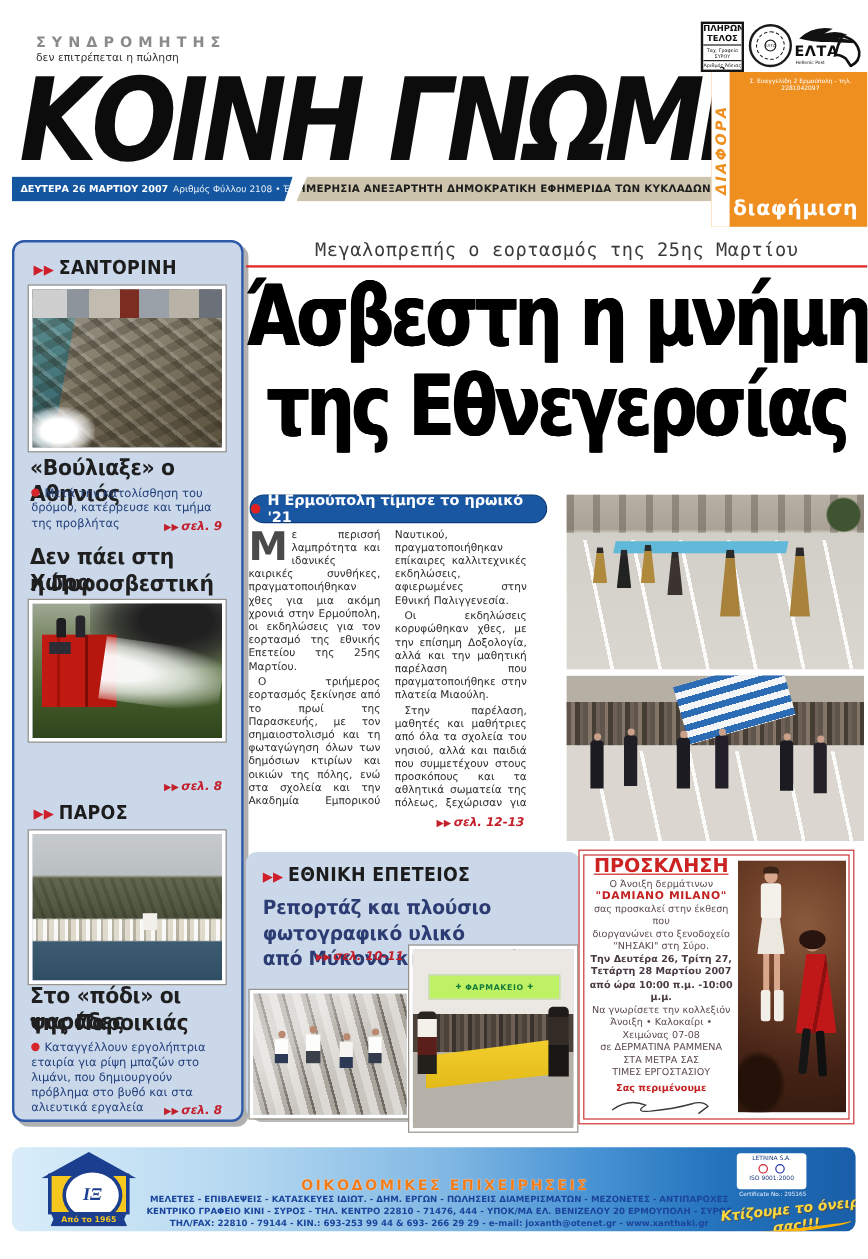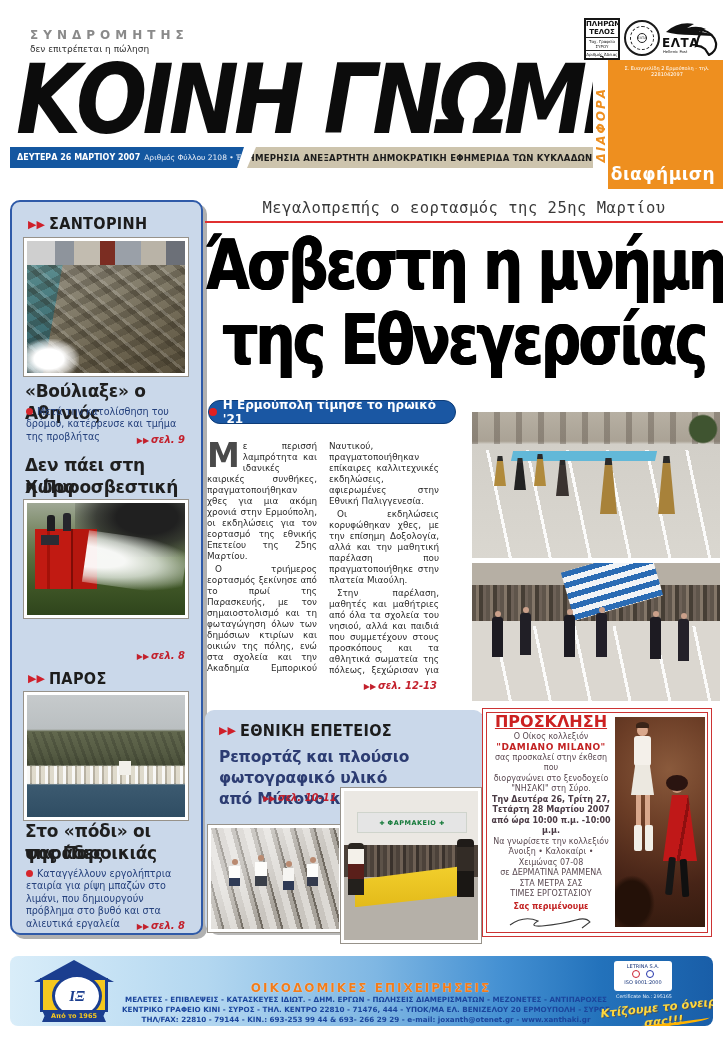--- a/index.html
+++ b/index.html
@@ -60,21 +60,21 @@
   .pageref .chv{font-size:8px;font-style:normal;margin-right:2px;}
 
   
   .kicker{left:205px;top:199px;width:518px;text-align:center;font-family:"DejaVu Sans Mono",monospace;
           font-size:15.5px;color:#3a3a3a;letter-spacing:.5px;}
   .kicker-line{left:205px;top:221px;width:518px;height:2px;background:#e03030;}
   .headline{left:205px;width:518px;text-align:center;font-size:56px;font-weight:bold;color:#000;
             letter-spacing:-2.5px;white-space:nowrap;line-height:56px;
             transform:scaleY(1.25);transform-origin:top center;
             text-shadow:.6px 0 0 #000,-.6px 0 0 #000;}
-  .pill{left:208px;top:400px;width:246px;height:22px;background:#1a57a3;border:1px solid #0d3c78;
+  .pill{left:208px;top:412px;width:246px;height:22px;background:#1a57a3;border:1px solid #0d3c78;
         border-radius:12px;display:flex;align-items:center;justify-content:center;gap:6px;}
   .pill .pdot{width:8px;height:8px;border-radius:50%;background:#e02020;}
   .pill .ptxt{font-size:12px;font-weight:bold;color:#fff;}
   .bodycols{left:207px;top:441px;width:232px;height:236px;column-count:2;column-gap:12px;
             font-size:8.8px;line-height:11px;color:#2b2b2b;text-align:justify;overflow:hidden;}
   .bodycols p{margin:0 0 2px 0;text-indent:8px;}
   .bodycols p.first{text-indent:0;}
   .dropcap{float:left;font-size:33px;line-height:27px;font-weight:bold;color:#4a4a4a;margin:1px 3px 0 0;}
   .mainref{left:337px;top:680px;width:100px;}
 
@@ -319,36 +319,36 @@
       <div class="fg-head" style="left:47px;top:27px;width:6px;height:6px;background:#b98a70;"></div>
       <div class="layer" style="left:72px;top:40px;width:11px;height:22px;background:linear-gradient(180deg,#f6f5f2 0 60%,#2e3a55 60% 100%);"></div>
       <div class="fg-head" style="left:75px;top:33px;width:6px;height:6px;background:#b98a70;"></div>
       <div class="layer" style="left:96px;top:36px;width:11px;height:22px;background:linear-gradient(180deg,#fdfdfb 0 60%,#343b4d 60% 100%);"></div>
       <div class="fg-head" style="left:99px;top:29px;width:6px;height:6px;background:#b98a70;"></div>
     </div>
   </div>
 
   <div class="ph" style="left:341px;top:788px;width:134px;height:149px;border:3px solid #fff;outline:1px solid #97928a;">
     <div class="layer" style="inset:0;background:#ebe8e3;"></div>
-    <div class="layer" style="left:10%;top:14%;width:80%;height:13%;background:#e5e5e5;border:1px solid #cfd4cc;display:flex;align-items:center;justify-content:center;gap:3px;">
+    <div class="layer" style="left:10%;top:14%;width:80%;height:13%;background:#bef264;border:1px solid #cfd4cc;display:flex;align-items:center;justify-content:center;gap:3px;">
       <span style="color:#157a3a;font-size:6px;">✚</span>
       <span style="color:#157a3a;font-size:6.5px;font-weight:bold;letter-spacing:.5px;">ΦΑΡΜΑΚΕΙΟ</span>
       <span style="color:#157a3a;font-size:6px;">✚</span>
     </div>
     <div class="layer" style="left:0;top:36%;width:100%;height:22%;background:repeating-linear-gradient(90deg,#4c423a 0 4px,#6e6054 4px 7px,#3a322c 7px 10px,#5d5248 10px 13px);"></div>
     <div class="layer" style="left:0;top:58%;width:100%;height:42%;background:#b5b0a8;"></div>
     <div class="layer" style="left:8%;top:50%;width:84%;height:28%;background:linear-gradient(180deg,#f2cf2c,#e3ba1a);clip-path:polygon(0 35%,100% 0,100% 70%,0 100%);"></div>
     <div class="layer" style="left:4px;top:52px;width:16px;height:52px;background:linear-gradient(180deg,#2a2520 0 12%,#f4f1ea 12% 40%,#5a1f1a 40% 70%,#23201c 70% 100%);border-radius:4px 4px 0 0;"></div>
     <div class="layer" style="right:4px;top:48px;width:17px;height:58px;background:linear-gradient(180deg,#1f1b18 0 14%,#332c26 14% 55%,#1a1714 55% 100%);border-radius:4px 4px 0 0;"></div>
   </div>
 
   <div class="abs inv">
     <div class="inv-text">
       <div class="inv-title">ΠΡΟΣΚΛΗΣΗ</div>
-      <div>Ο Οίκος κολλεξιόν</div>
+      <div>Ο Άνοιξη δερμάτινων</div>
       <div class="inv-brand">"DAMIANO MILANO"</div>
       <div>σας προσκαλεί στην έκθεση που</div>
       <div>διοργανώνει στο ξενοδοχείο</div>
       <div>"ΝΗΣΑΚΙ" στη Σύρο.</div>
       <div class="inv-bold">Την Δευτέρα 26, Τρίτη 27,</div>
       <div class="inv-bold">Τετάρτη 28 Μαρτίου 2007</div>
       <div class="inv-bold">από ώρα 10:00 π.μ. -10:00 μ.μ.</div>
       <div>Να γνωρίσετε την κολλεξιόν</div>
       <div>Άνοιξη • Καλοκαίρι • Χειμώνας 07-08</div>
       <div>σε ΔΕΡΜΑΤΙΝΑ ΡΑΜΜΕΝΑ</div>

